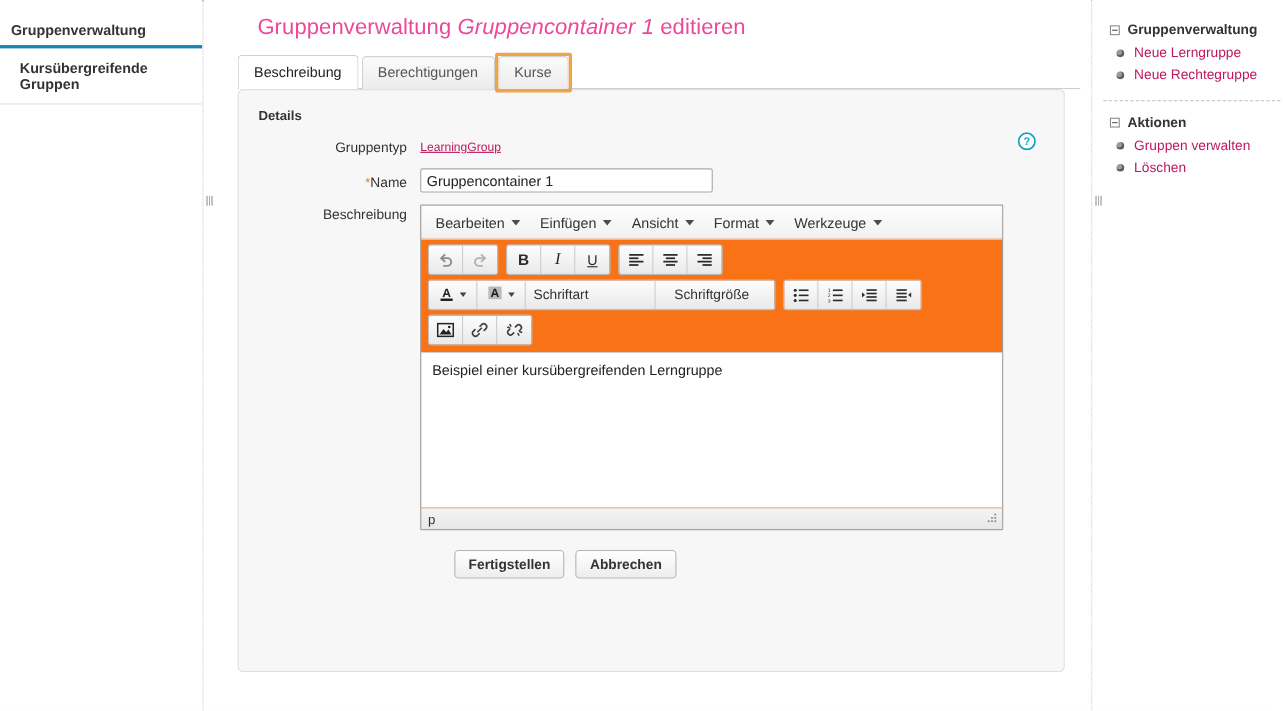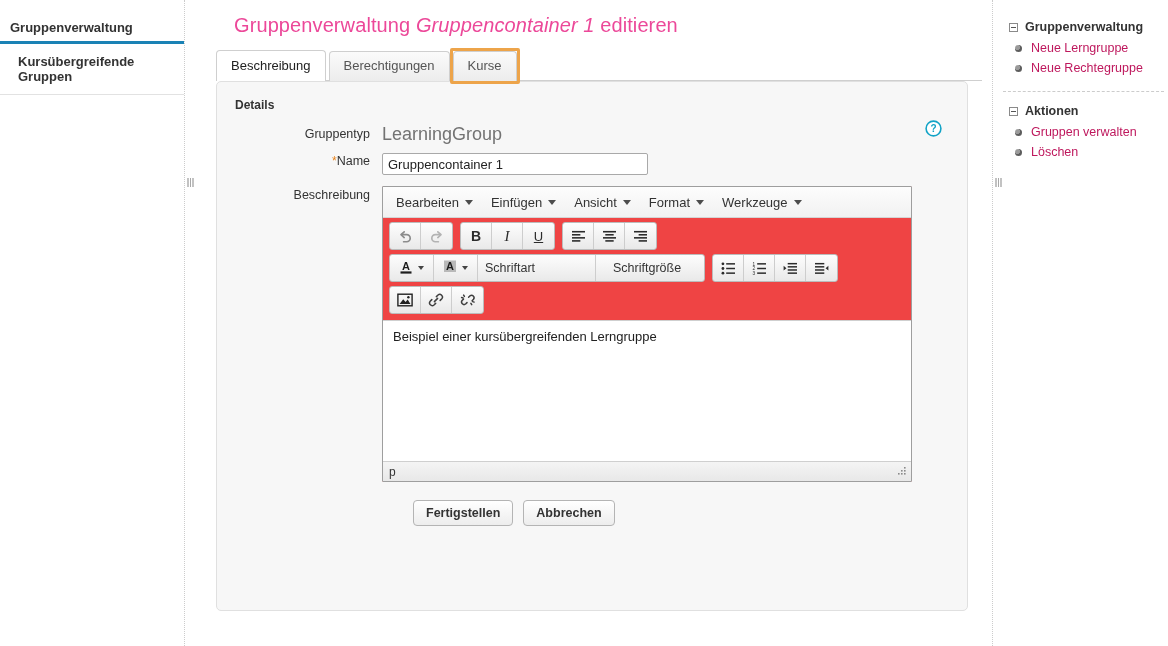--- a/index.html
+++ b/index.html
@@ -112,42 +112,42 @@
   }
 
   .form-row { display: flex; align-items: flex-start; margin-top: 9px; }
   .form-label {
     width: 165px; text-align: right; padding-right: 12px;
     font-size: 12.5px; color: #333; line-height: 17px;
     flex: 0 0 165px;
   }
   .req-star { color: #e8821a; font-size: 12px; }
   .form-field { flex: 1 1 auto; }
-  .static-val { font-size: 18px; color: #737373; line-height: 17px; }
+  .static-val { font-size: 11px; color: #be185d; line-height: 17px; text-decoration: underline; }
 
   .cbox {
     width: 13px; height: 13px; background: #fff;
     border: 1px solid #707070; border-radius: 1px;
     display: inline-block; margin-top: 1px; cursor: pointer;
   }
 
   .txtinput {
     width: 266px; height: 22px;
     border: 1px solid #a9a9a9;
     background: #fff; border-radius: 2px;
     font-family: "Liberation Sans", sans-serif;
     font-size: 13px; color: #222;
     padding: 0 5px; outline: none;
   }
 
   
   #editor {
     width: 530px;
     border: 1px solid #9e9e9e;
-    background: #ef4444;
+    background: #f97316;
     border-radius: 1px;
     margin-top: -1px;
   }
   #mce-menubar {
     display: flex; align-items: center;
     height: 31px; padding: 0 4px;
     background: linear-gradient(to bottom,#fdfdfd,#f1f1f1);
     border-bottom: 1px solid #d4d4d4;
   }
   .mce-menuitem {
@@ -307,21 +307,21 @@
       <div style="margin-top:14px;">
 
         <div class="form-row">
           <div class="form-label">Gruppentyp</div>
           <div class="form-field">
             <div class="static-val">LearningGroup</div>
           </div>
         </div>
 
 
-        <div class="form-row" style="margin-top:10px; align-items:flex-start;">
+        <div class="form-row" style="margin-top:10px; align-items:flex-end;">
           <div class="form-label">
             <span class="req-star">*</span><span>Name</span>
           </div>
           <div class="form-field">
             <input class="txtinput" type="text" value="Gruppencontainer 1" style="">
           </div>
         </div>
 
         <div class="form-row" style="margin-top:12px;">
           <div class="form-label">Beschreibung</div>

